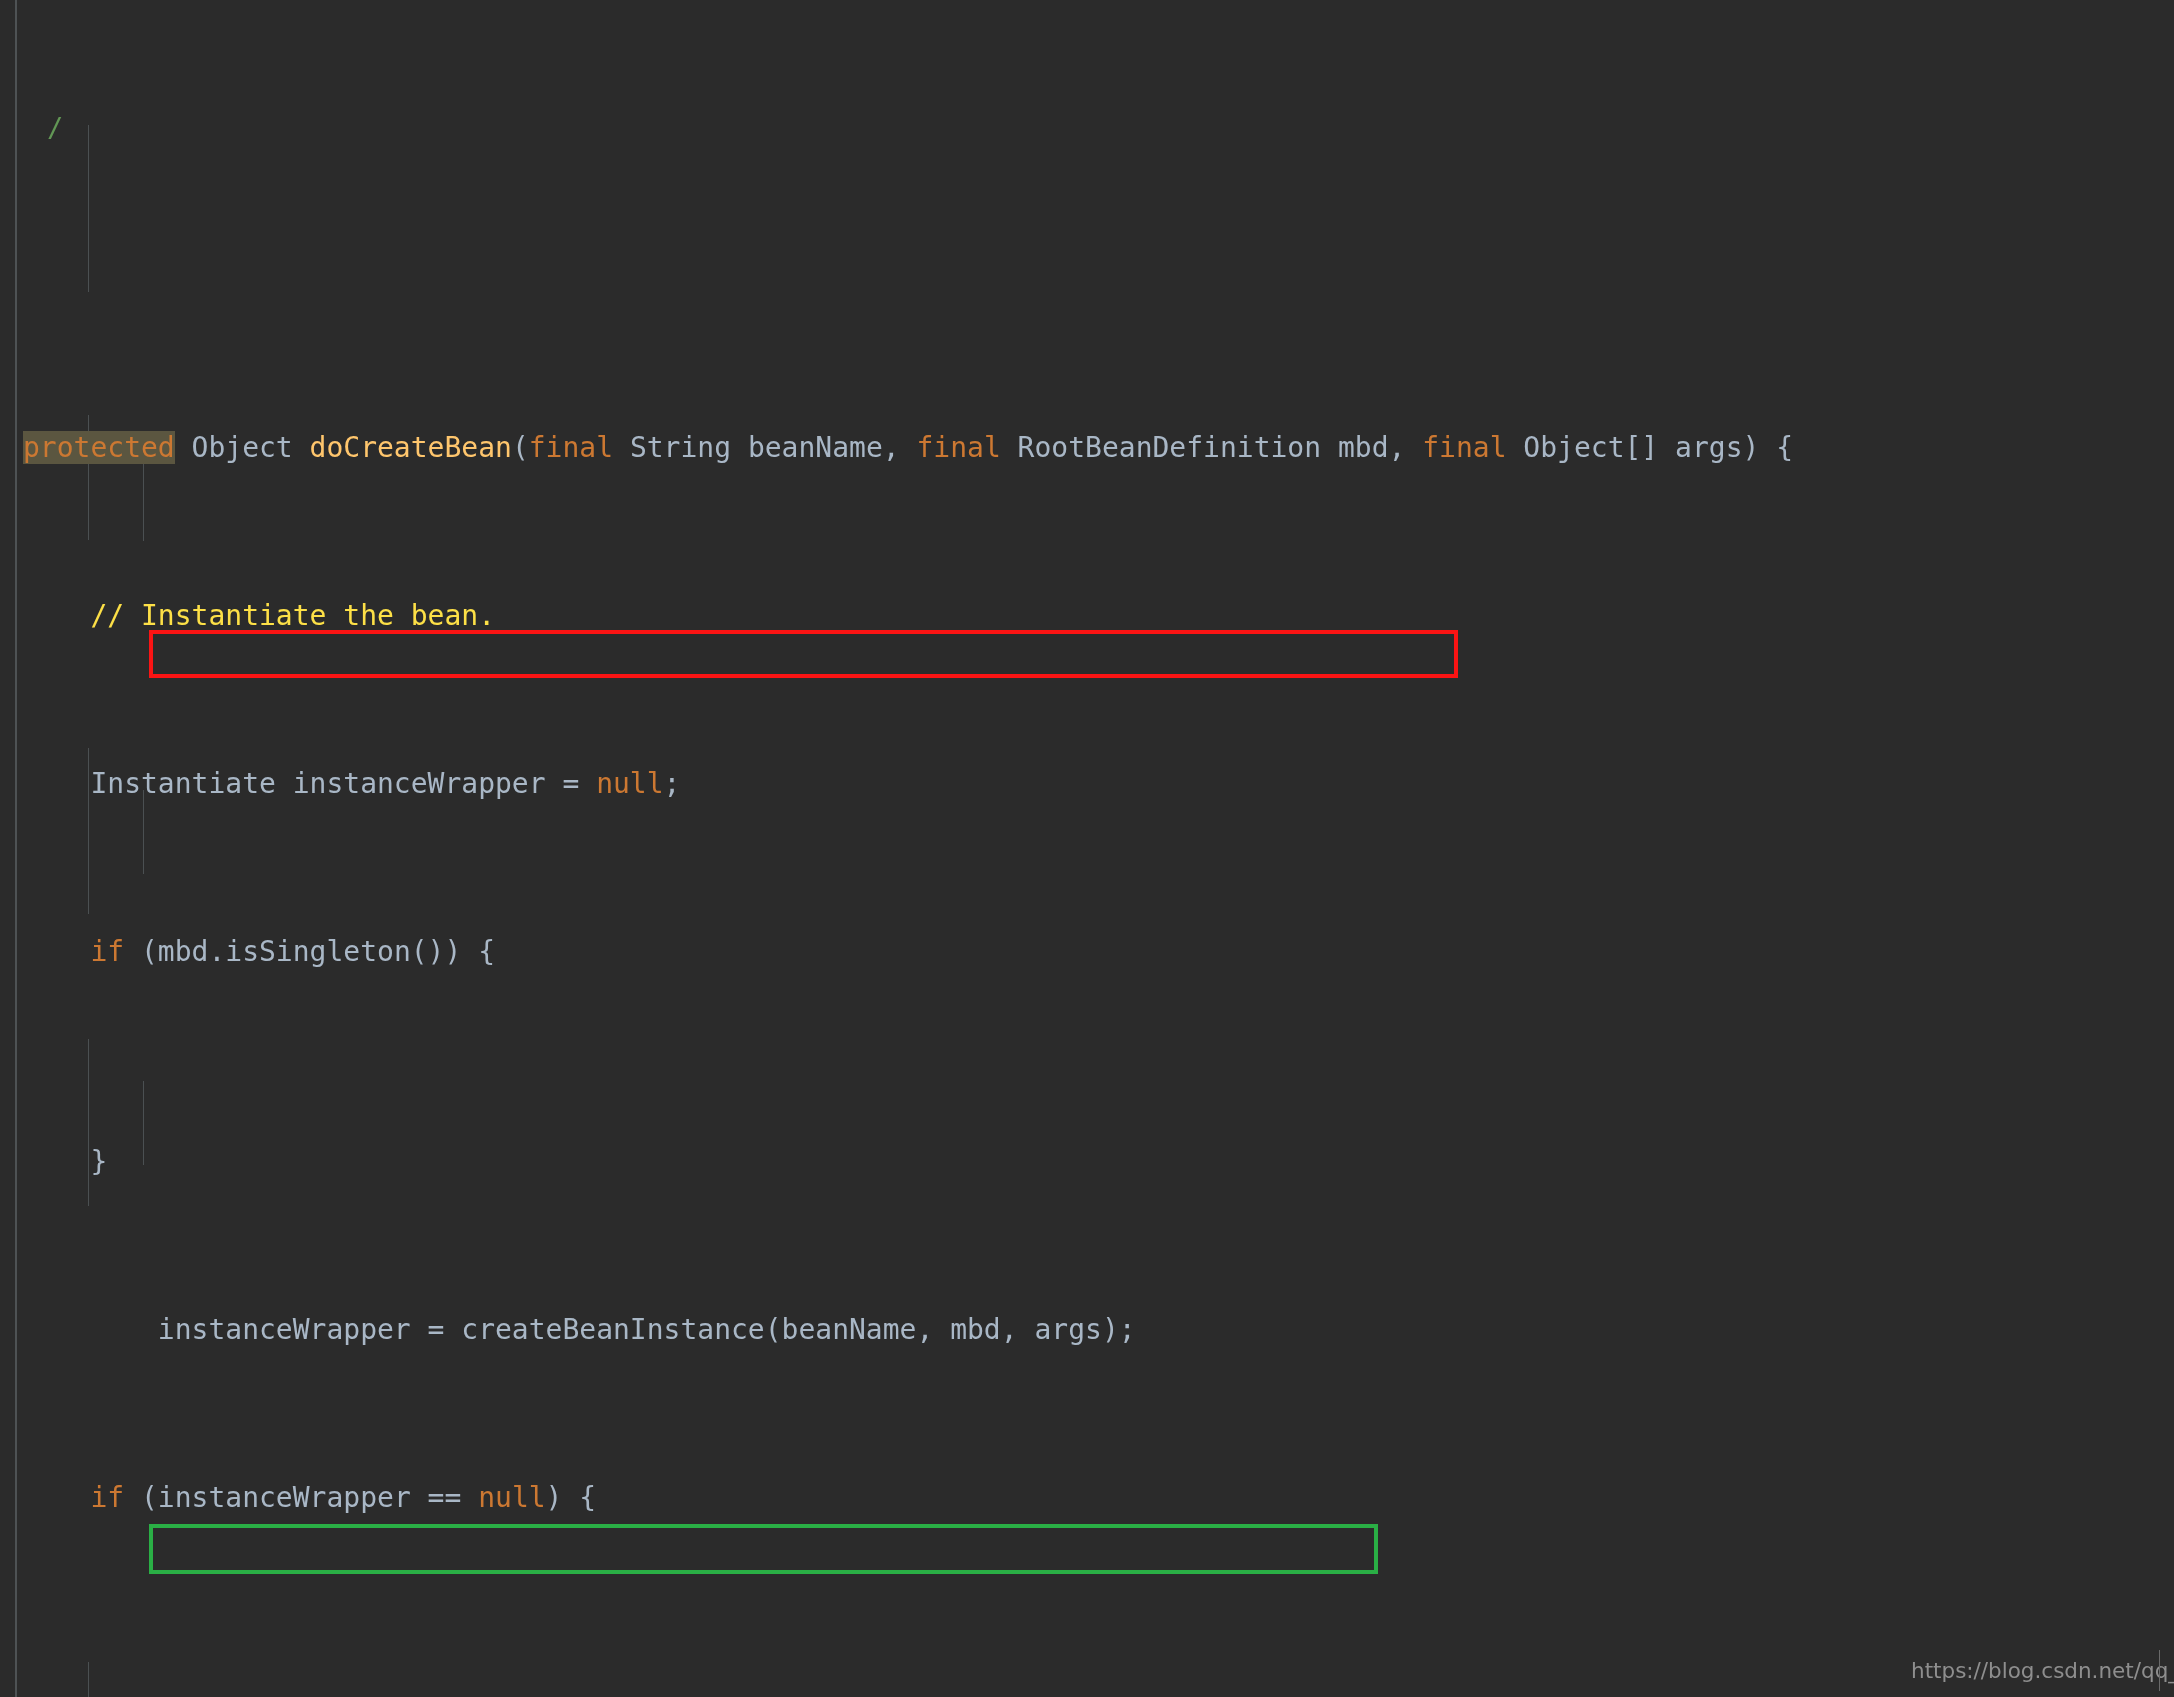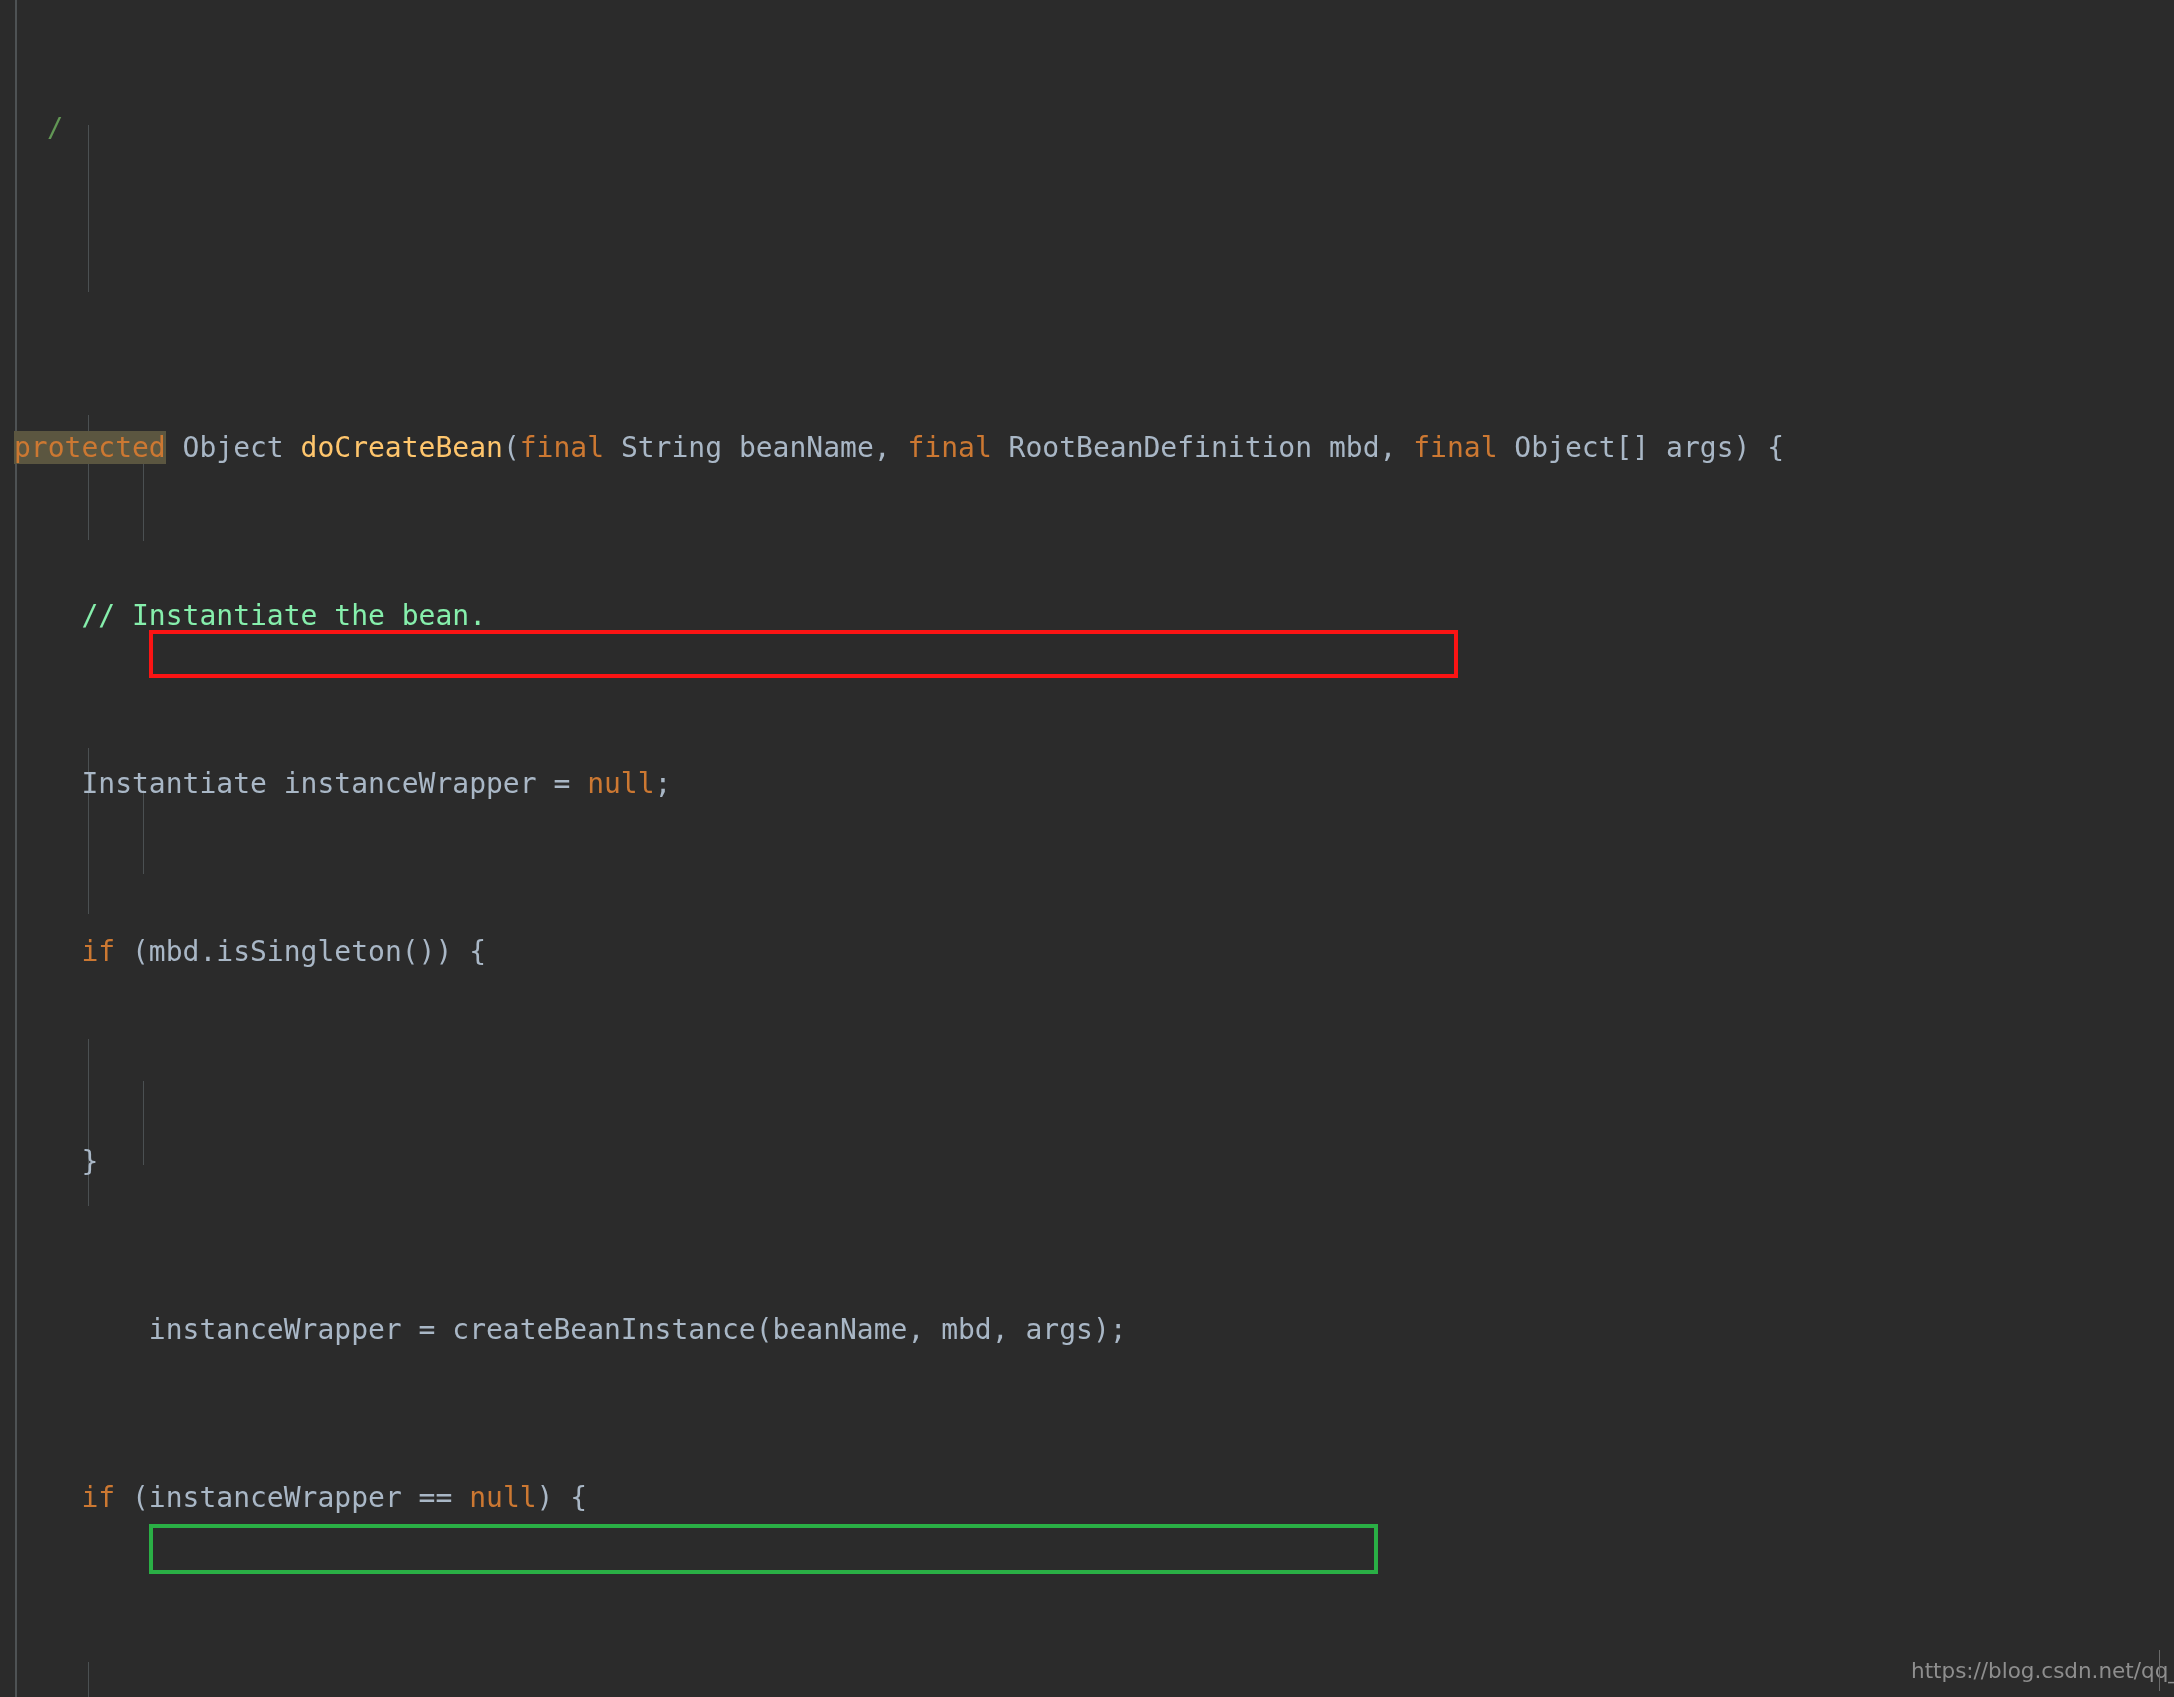--- a/index.html
+++ b/index.html
@@ -26,24 +26,24 @@
     position: absolute;
     left: 0; top: 0;
     width: 2175px;
     padding-top: 5.9px;
     font-size: 28px;
     line-height: 42px;
     letter-spacing: 0px;
     color: #a9b7c6;
     white-space: pre;
   }
-  .ln { position: relative; height: 42px; padding-left: 14px; }
+  .ln { position: relative; height: 42px; padding-left: 23px; }
   .k  { color: #cc7832; }            
   .f  { color: #9876aa; }            
-  .c  { color: #86efac; }            
+  .c  { color: #fde047; }            
   .t  { color: #a9b7c6; }            
   .m  { color: #ffc66d; }            
   .jd { color: #629755; }  
   .hl { background: #5b5640; }       
 
   
   .guide {
     position: absolute;
     width: 1px;
     background: #4b5052;

